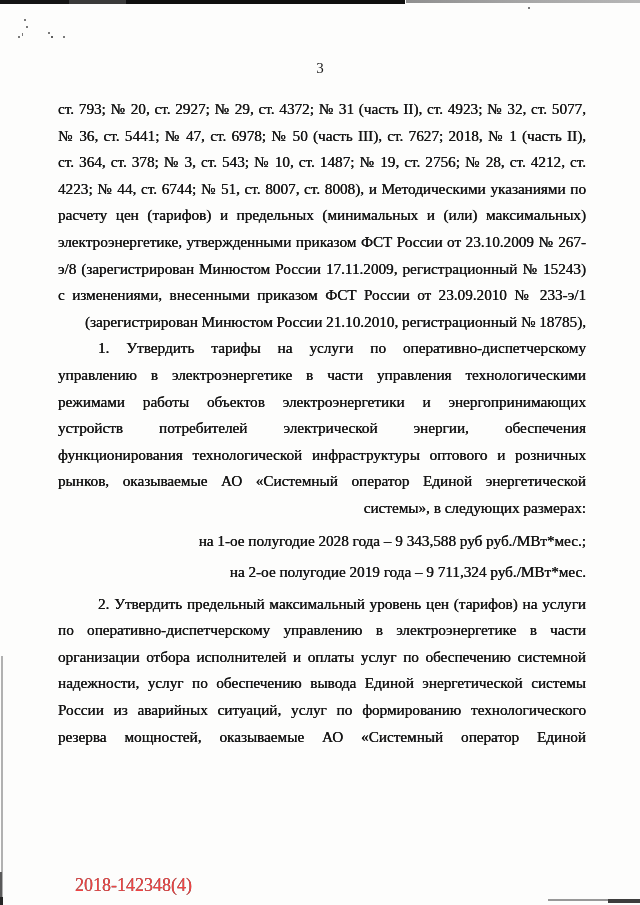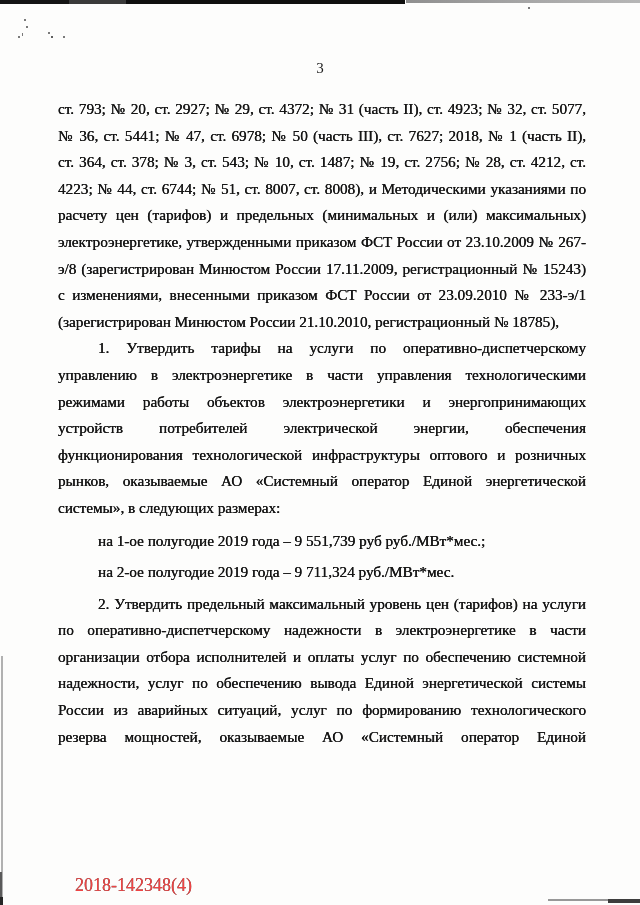--- a/index.html
+++ b/index.html
@@ -37,21 +37,21 @@
     position: absolute; left: 0; top: 60px; width: 640px;
     text-align: center; font-size: 15px; color: #1b1b1b;
   }
   .body-text {
     position: absolute; left: 58px; top: 96px; width: 528px;
     font-size: 15.2px; line-height: 26.6px; color: #151515;
     text-shadow: 0 0 0.45px rgba(10,10,10,0.85), 0.3px 0 0 rgba(10,10,10,0.5);
   }
   .body-text p { margin: 0; padding: 0; }
   .j   { text-align: justify; text-align-last: justify; }
-  .l   { text-align: left; }
+  .l   { text-align: right; }
   .ind { text-indent: 40px; }
   .m6  { margin-top: 6px !important; }
   .m5  { margin-top: 5px !important; }
   .footer-code {
     position: absolute; left: 75px; top: 875px;
     font-size: 18px; color: #ef4444;
     text-shadow: 0 0 0.4px rgba(10,10,10,0.8);
   }
 </style>
 </head>
@@ -83,24 +83,24 @@
     <p class="j">э/8 (зарегистрирован Минюстом России 17.11.2009, регистрационный № 15243)</p>
     <p class="j">с изменениями, внесенными приказом ФСТ России от 23.09.2010 № 233-э/1</p>
     <p class="l">(зарегистрирован Минюстом России 21.10.2010, регистрационный № 18785),</p>
     <p class="j ind">1. Утвердить тарифы на услуги по оперативно-диспетчерскому</p>
     <p class="j">управлению в электроэнергетике в части управления технологическими</p>
     <p class="j">режимами работы объектов электроэнергетики и энергопринимающих</p>
     <p class="j">устройств потребителей электрической энергии, обеспечения</p>
     <p class="j">функционирования технологической инфраструктуры оптового и розничных</p>
     <p class="j">рынков, оказываемые АО «Системный оператор Единой энергетической</p>
     <p class="l">системы», в следующих размерах:</p>
-    <p class="l ind m6">на 1-ое полугодие 2019 года – 9 551,739 руб руб./МВт*мес.;</p>
+    <p class="l ind m6">на 1-ое полугодие 2028 года – 9 343,588 руб руб./МВт*мес.;</p>
     <p class="l ind m5">на 2-ое полугодие 2019 года – 9 711,324 руб./МВт*мес.</p>
     <p class="j ind m5">2. Утвердить предельный максимальный уровень цен (тарифов) на услуги</p>
-    <p class="j">по оперативно-диспетчерскому надежности в электроэнергетике в части</p>
+    <p class="j">по оперативно-диспетчерскому управлению в электроэнергетике в части</p>
     <p class="j">организации отбора исполнителей и оплаты услуг по обеспечению системной</p>
     <p class="j">надежности, услуг по обеспечению вывода Единой энергетической системы</p>
     <p class="j">России из аварийных ситуаций, услуг по формированию технологического</p>
     <p class="j">резерва мощностей, оказываемые АО «Системный оператор Единой</p>
   </div>
 
   <div class="footer-code">2018-142348(4)</div>
 
   <div class="art left-line"></div>
   <div class="art left-line-d"></div>

